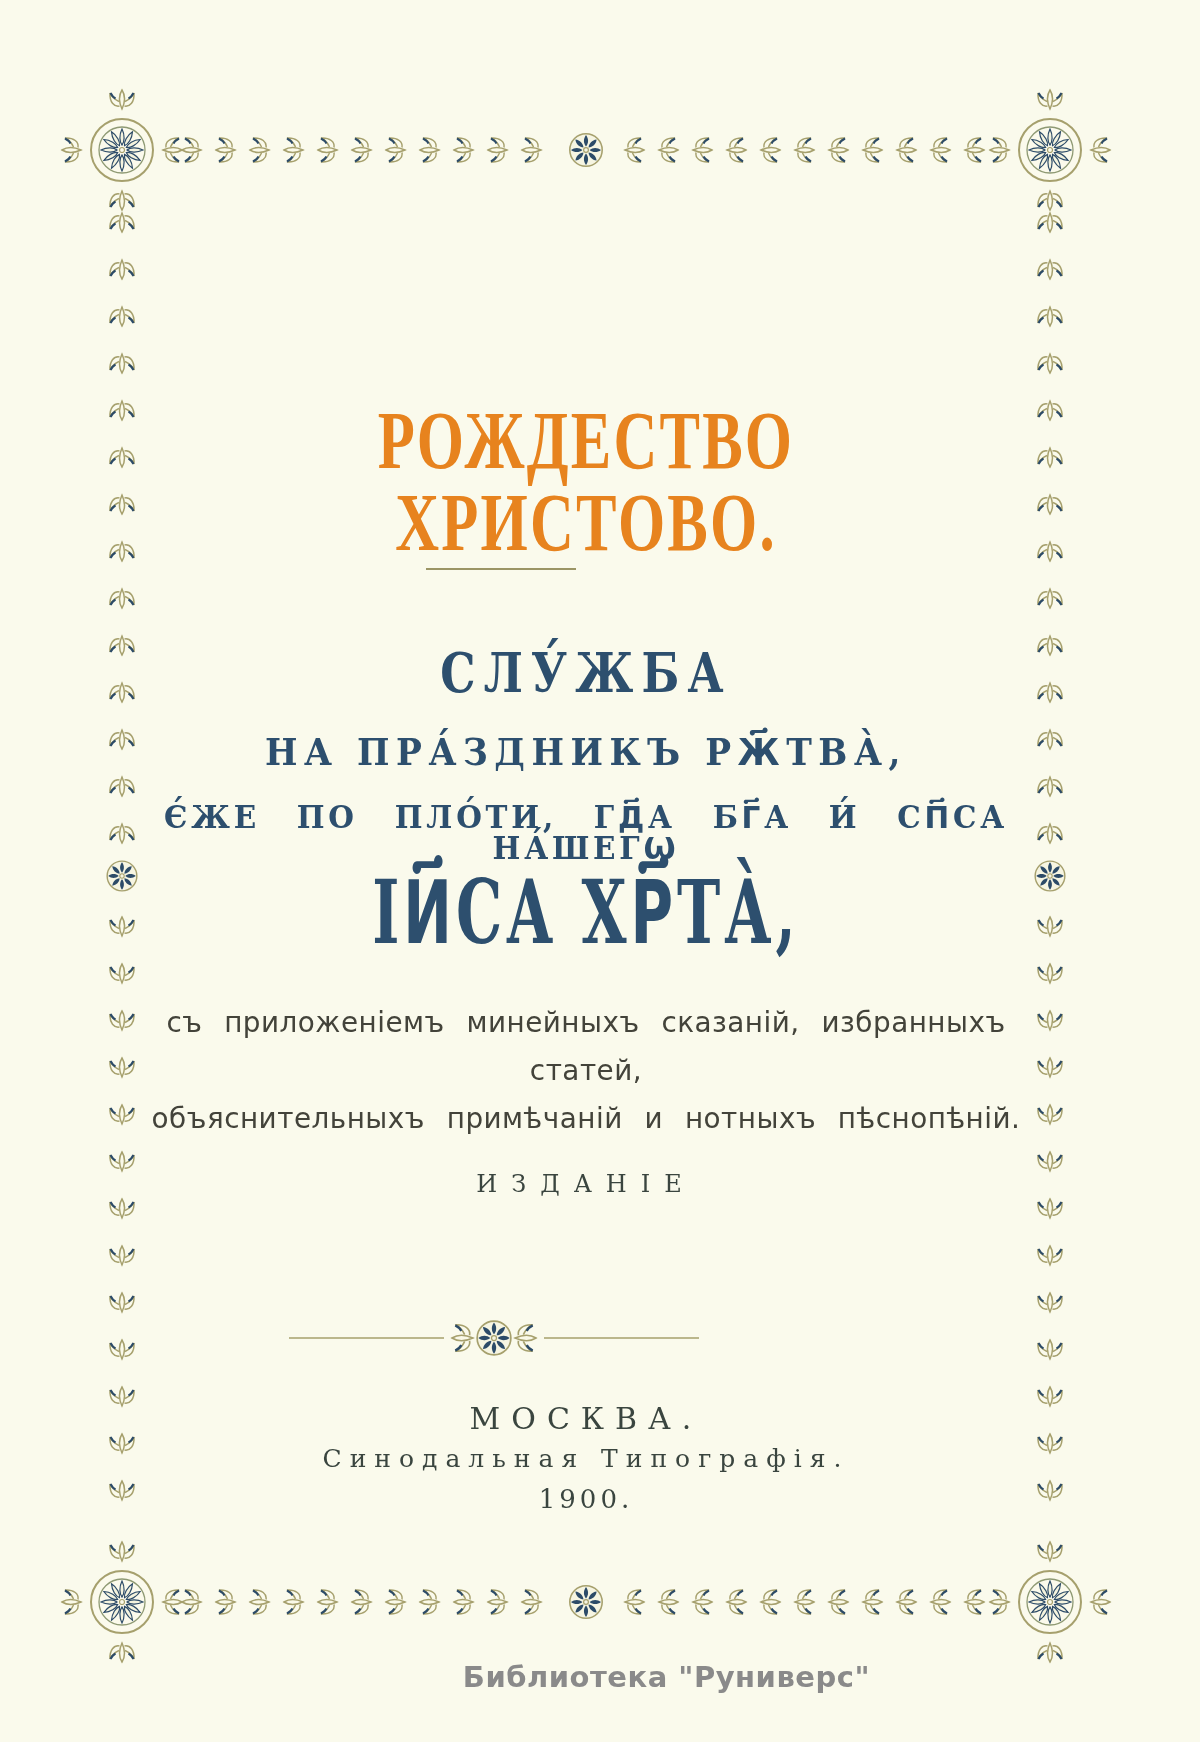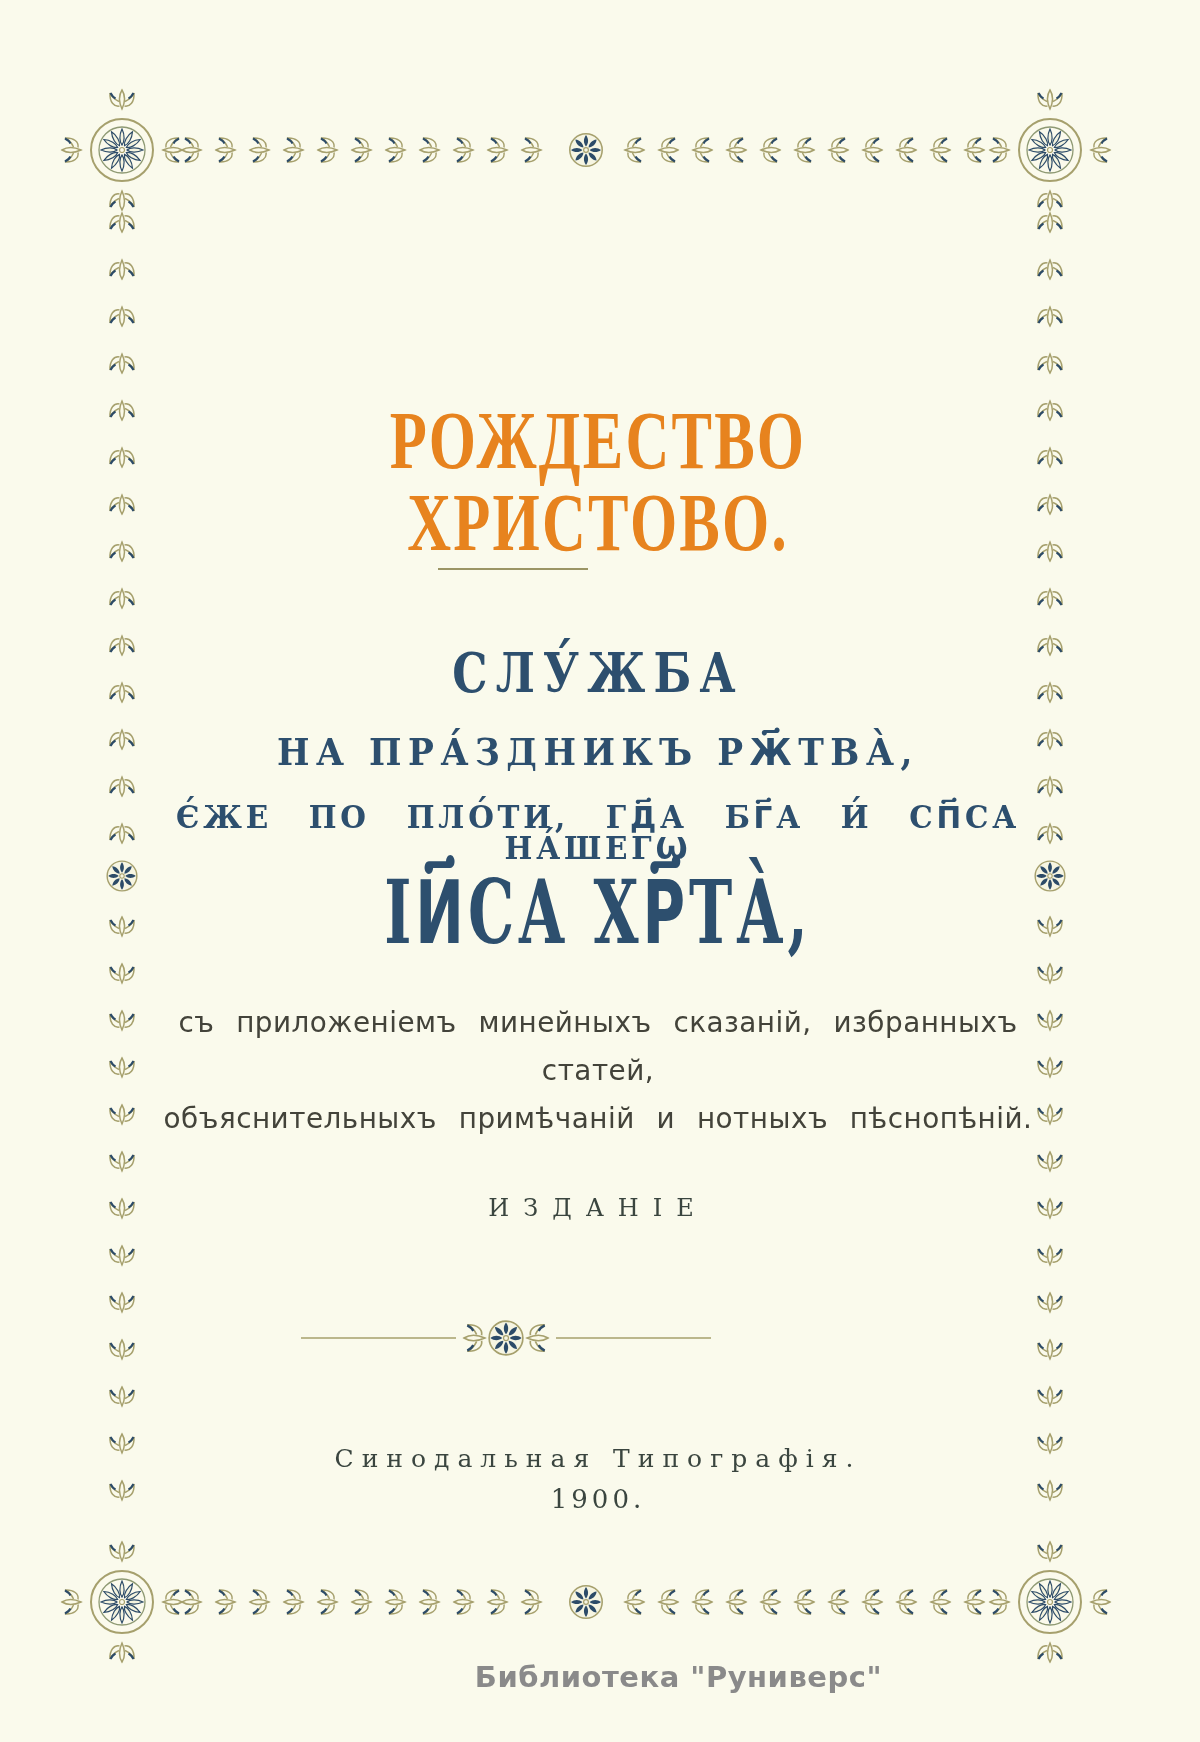--- a/index.html
+++ b/index.html
@@ -2,21 +2,21 @@
 <html style="--background: #fafaec; --title-orange: #e7831e; --slavonic-blue: #2d4f6e; --body-text: #43433a; --imprint-text: #3a453f; --border-olive: #a6a06d; --rosette-navy: #2c4b68; --watermark-gray: #8a8a8a;"><head>
 <meta charset="utf-8">
 <style>
   html,body{margin:0;padding:0;}
   body{
     width:1200px;height:1742px;position:relative;overflow:hidden;
     background:var(--background,#fafaec);
     font-family:"DejaVu Serif","DejaVu Sans",serif;
   }
   .border-svg{position:absolute;left:0;top:0;}
-  .content{position:absolute;left:12px;top:0;width:988px;height:1742px;}
+  .content{position:absolute;left:0;top:0;width:988px;height:1742px;}
   .blk{position:absolute;left:122px;width:928px;text-align:center;line-height:1;}
 
   .title{
     top:400px;
     font-family:"Liberation Serif","DejaVu Serif",serif;
     font-weight:bold;font-size:82px;letter-spacing:3px;
     color:var(--title-orange,#e7831e);
     transform:scaleX(.74);transform-origin:50% 50%;
   }
   .title-rule{
@@ -28,21 +28,21 @@
   .prazdnik{top:734px;font-size:37px;letter-spacing:7px;transform:scaleX(.93);transform-origin:50% 50%;}
   .ezhe{top:802px;font-size:31px;letter-spacing:4px;word-spacing:24px;transform:scaleX(.95);transform-origin:50% 50%;}
   .iisa{top:868px;font-size:88px;letter-spacing:6px;transform:scaleX(.66);transform-origin:50% 50%;}
 
   .subtitle{
     top:998px;font-family:"DejaVu Sans",sans-serif;
     font-size:29px;line-height:48px;word-spacing:13px;letter-spacing:.5px;
     color:var(--body-text,#43433a);
     transform:scaleX(.96);transform-origin:50% 50%;
   }
-  .edition-label{top:1172px;font-size:24px;letter-spacing:14px;color:var(--imprint-text,#3a453f);margin-top:24px;}
+  .edition-label{top:1172px;font-size:24px;letter-spacing:14px;color:var(--imprint-text,#3a453f);}
   .edition-name{top:1214px;font-size:38px;letter-spacing:1px;word-spacing:8px;color:var(--imprint-text,#3a453f);}
   .divider{top:1316px;left:50%;margin-left:-215px;position:absolute;}
   .moskva{top:1404px;font-size:30px;letter-spacing:11px;color:var(--imprint-text,#3a453f);}
   .press{top:1446px;font-size:25px;letter-spacing:8px;color:var(--imprint-text,#3a453f);}
   .year{top:1486px;font-size:26px;letter-spacing:4px;color:var(--imprint-text,#3a453f);}
 
   .watermark{
     position:absolute;top:1660px;right:118px;
     font-family:"DejaVu Sans",sans-serif;font-weight:bold;font-size:29px;
     color:var(--watermark-gray,#8a8a8a);letter-spacing:.5px;
@@ -239,17 +239,18 @@
   <div class="blk edition-label">ИЗДАНІЕ</div>
 
   <svg class="divider" width="430" height="44" viewBox="-215 -22 430 44" aria-hidden="true">
     <line x1="-205" y1="0" x2="-50" y2="0" stroke="#a6a06d" stroke-width="1.4"></line>
     <line x1="50" y1="0" x2="205" y2="0" stroke="#a6a06d" stroke-width="1.4"></line>
     <use href="#bell" transform="translate(-31,0) rotate(-90) scale(1.1)"></use>
     <use href="#bell" transform="translate(31,0) rotate(90) scale(1.1)"></use>
     <use href="#rosette8" transform="scale(1.25)"></use>
   </svg>
 
+  <div class="blk moskva">МОСКВА.</div>
   <div class="blk press">Синодальная Типографія.</div>
   <div class="blk year">1900.</div>
 
   <div class="watermark">Библиотека "Руниверс"</div>
 </div>
 
 </body></html>

